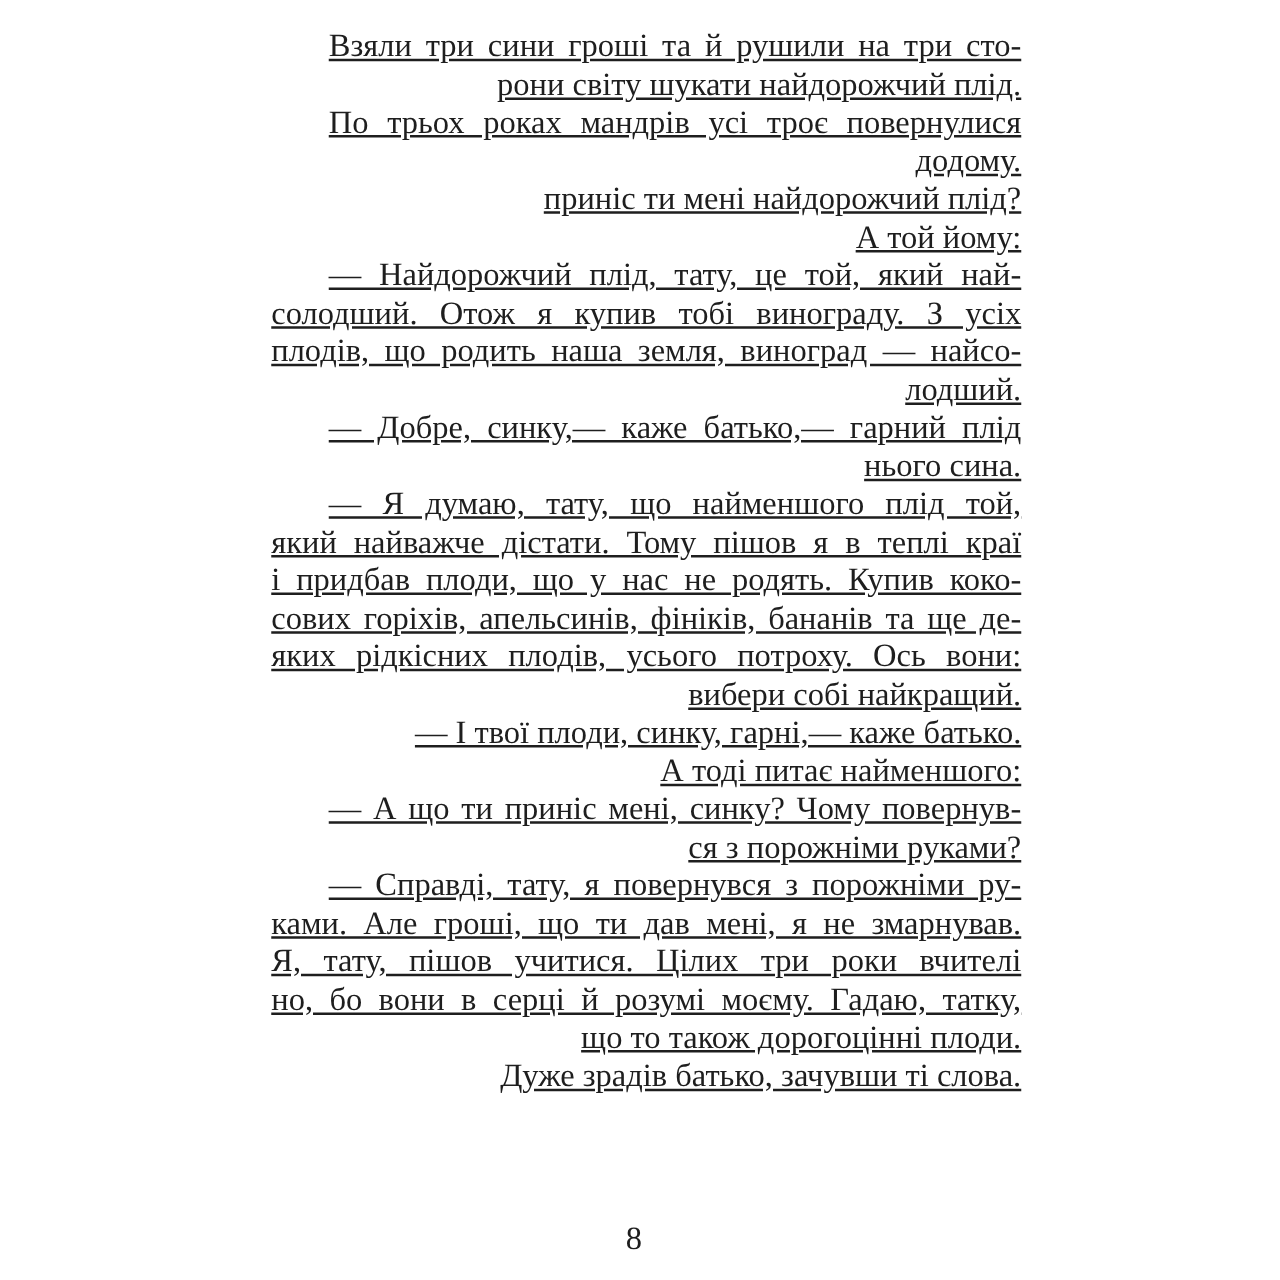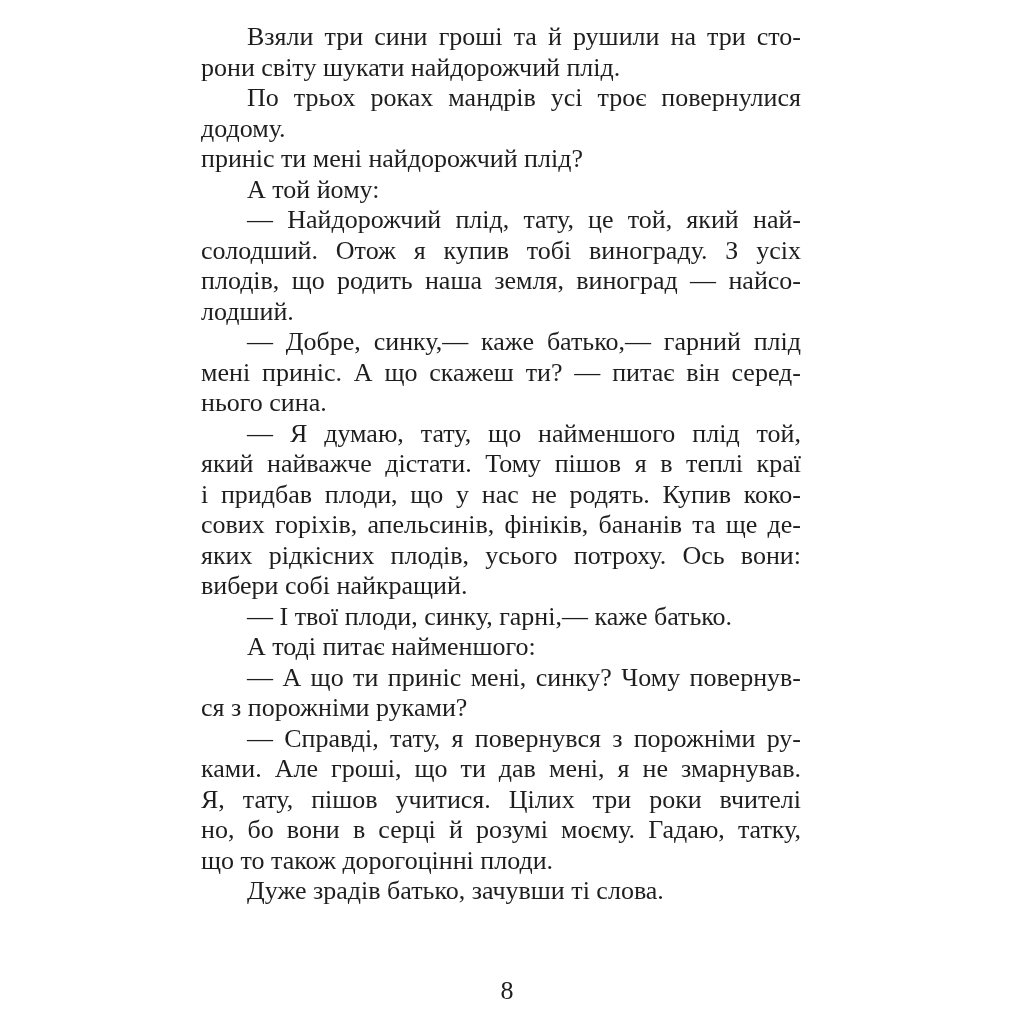--- a/index.html
+++ b/index.html
@@ -11,29 +11,30 @@
     position: relative;
     width: 1024px;
     height: 1024px;
     background: #ffffff;
     font-family: "Liberation Serif", "DejaVu Serif", serif;
     color: #1e1e1e;
     overflow: hidden;
   }
   .text-block {
     position: absolute;
-    left: 201px;
+    left: 217px;
     top: 22px;
     width: 600px;
+    text-decoration: underline;
   }
   .line {
     font-size: 26px;
     line-height: 30.5px;
     height: 30.5px;
-    text-align: left;
+    text-align: right;
     white-space: normal;
     box-sizing: border-box;
   }
   .line.j {
     text-align: justify;
     text-align-last: justify;
   }
   .line.ind {
     padding-left: 46px;
   }
@@ -57,21 +58,20 @@
       <div class="line">рони світу шукати найдорожчий плід.</div>
       <div class="line ind j">По трьох роках мандрів усі троє повернулися</div>
       <div class="line">додому.</div>
       <div class="line">приніс ти мені найдорожчий плід?</div>
       <div class="line ind">А той йому:</div>
       <div class="line ind j">— Найдорожчий плід, тату, це той, який най-</div>
       <div class="line j">солодший. Отож я купив тобі винограду. З усіх</div>
       <div class="line j">плодів, що родить наша земля, виноград — найсо-</div>
       <div class="line">лодший.</div>
       <div class="line ind j">— Добре, синку,— каже батько,— гарний плід</div>
-      <div class="line j">мені приніс. А що скажеш ти? — питає він серед-</div>
       <div class="line">нього сина.</div>
       <div class="line ind j">— Я думаю, тату, що найменшого плід той,</div>
       <div class="line j">який найважче дістати. Тому пішов я в теплі краї</div>
       <div class="line j">і придбав плоди, що у нас не родять. Купив коко-</div>
       <div class="line j">сових горіхів, апельсинів, фініків, бананів та ще де-</div>
       <div class="line j">яких рідкісних плодів, усього потроху. Ось вони:</div>
       <div class="line">вибери собі найкращий.</div>
       <div class="line ind">— І твої плоди, синку, гарні,— каже батько.</div>
       <div class="line ind">А тоді питає найменшого:</div>
       <div class="line ind j">— А що ти приніс мені, синку? Чому повернув-</div>

